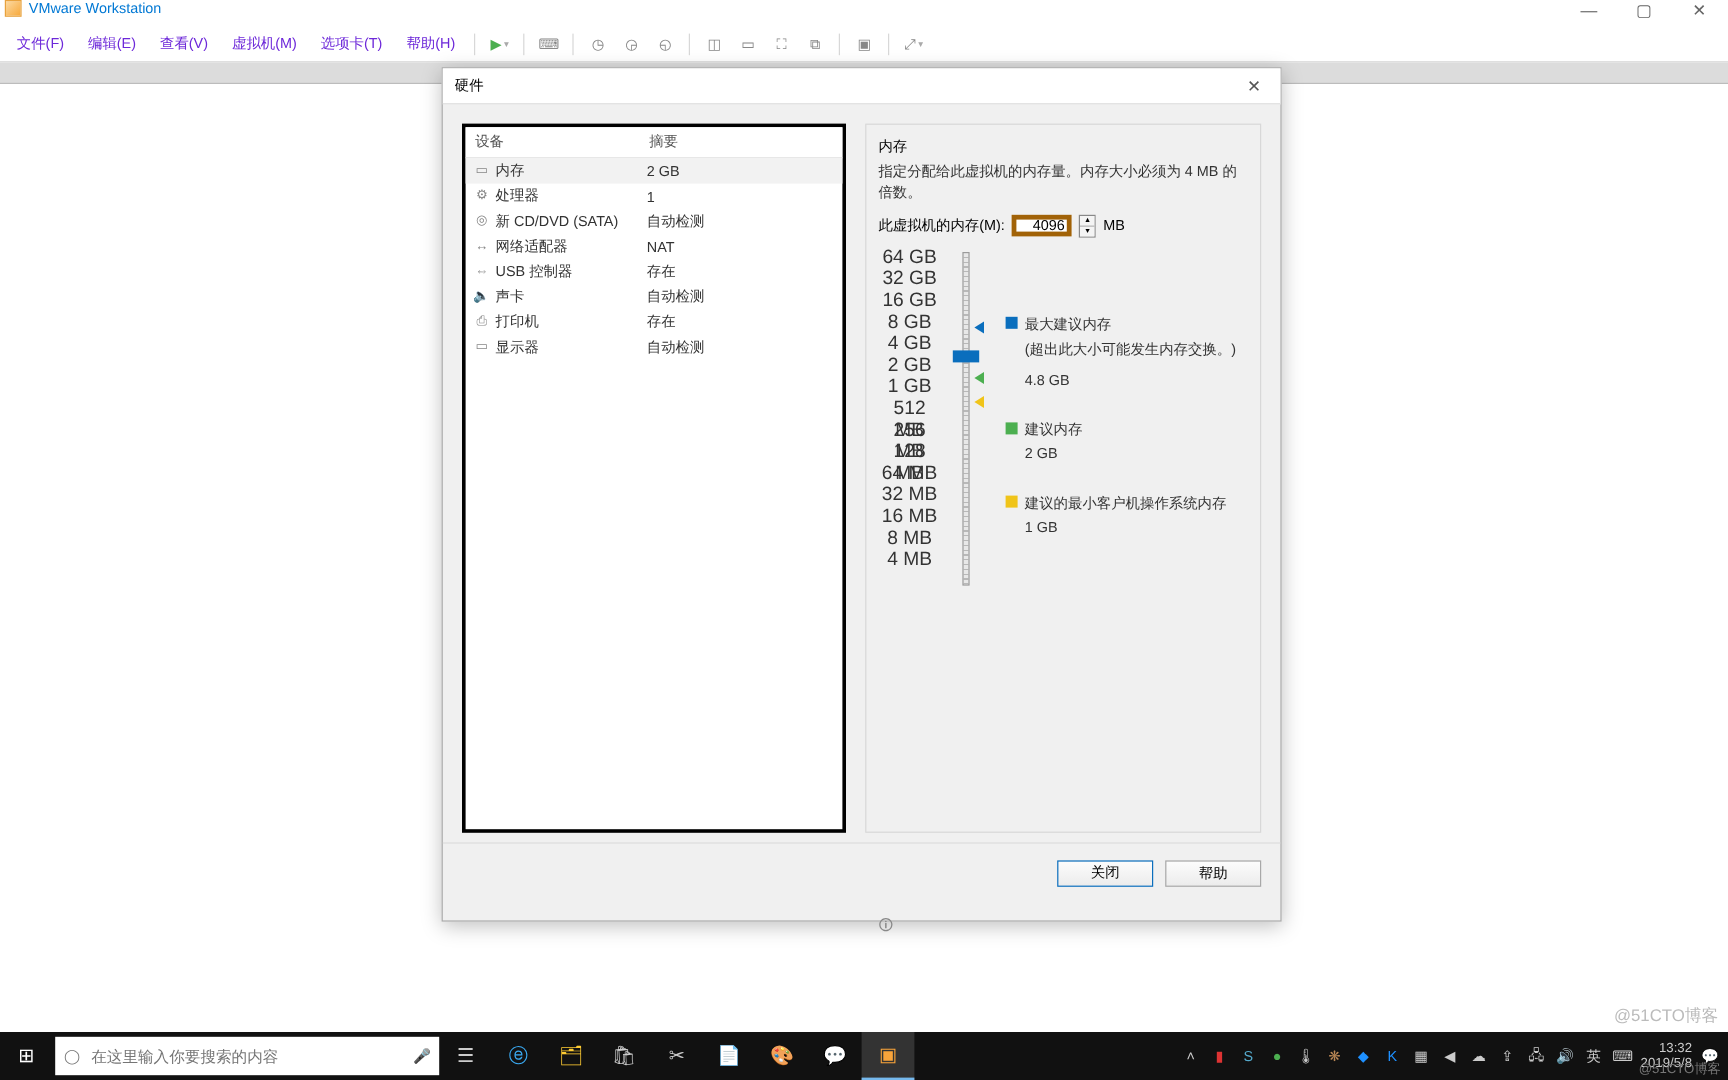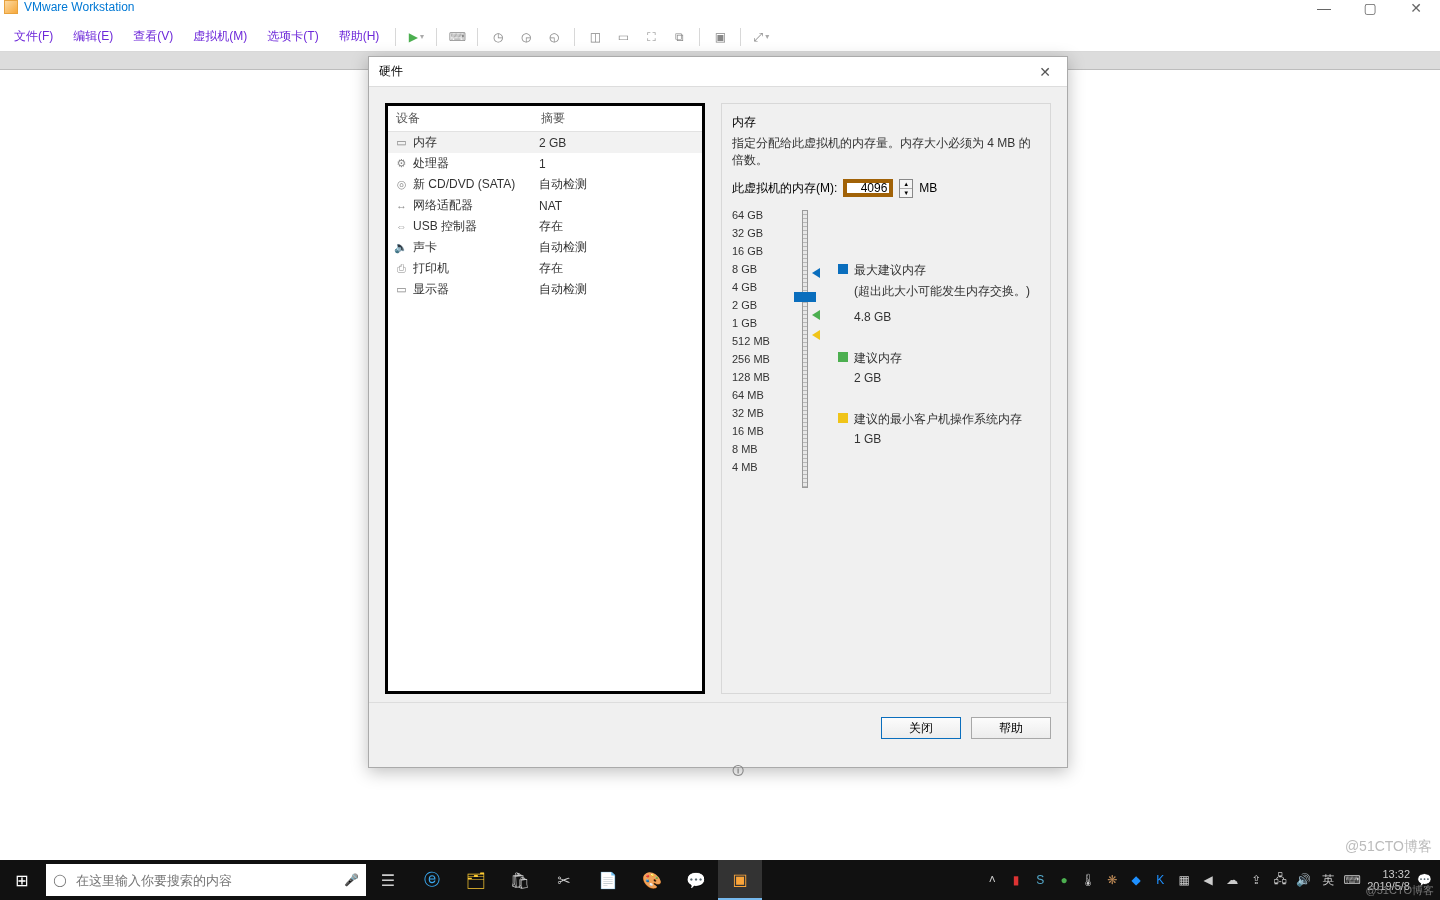--- a/index.html
+++ b/index.html
@@ -50,42 +50,42 @@
 .det-title { margin-bottom: 4px; }
 .det-desc { color: #333; line-height: 1.4; margin-bottom: 10px; }
 .mem-row { display: flex; align-items: center; gap: 6px; margin-bottom: 8px; }
 .mem-row input { width: 50px; height: 18px; text-align: right; border: 4px solid #a16207; padding-right: 2px; font-size: 12px; }
 .spin { width: 14px; display: inline-flex; flex-direction: column; border: 1px solid #888; }
 .spin span { font-size: 6px; text-align: center; line-height: 8px; background: #f4f4f4; border-bottom: 1px solid #aaa; }
 .spin span:last-child { border-bottom: 0; }
 
 
 .mem-area { display: flex; margin-top: 6px; }
-.ticks { width: 58px; text-align: left; padding-right: 6px; color: #333; font-size: 11px; }
+.ticks { width: 58px; text-align: center; padding-right: 6px; color: #333; font-size: 16px; }
 .ticks div { height: 18px; line-height: 18px; }
 .track-wrap { width: 30px; position: relative; height: 290px; }
 .track { position: absolute; left: 12px; top: 4px; width: 6px; height: 278px; background: repeating-linear-gradient(0deg,#b8b8b8 0 1px,#e8e8e8 1px 4px); border: 1px solid #9a9a9a; }
 .thumb { position: absolute; left: 4px; width: 22px; height: 10px; background: #0a6ebd; top: 86px; }
 .tri { position: absolute; width: 0; height: 0; border-top: 5px solid transparent; border-bottom: 5px solid transparent; }
 .tri.blue  { border-right: 8px solid #0a6ebd; left: 22px; top: 62px; }
 .tri.green { border-right: 8px solid #4caf50; left: 22px; top: 104px; }
 .tri.yellow{ border-right: 8px solid #f0c419; left: 22px; top: 124px; }
 
 .legend { flex: 1; padding-left: 18px; font-size: 12px; color: #333; }
 .leg-item { display: flex; gap: 6px; margin-bottom: 4px; }
 .sw { width: 10px; height: 10px; margin-top: 2px; flex-shrink: 0; }
 .sw.blue{background:#0a6ebd;} .sw.green{background:#4caf50;} .sw.yellow{background:#f0c419;}
 .leg-sub { margin-left: 16px; color: #333; margin-bottom: 10px; }
 
 .note-row { position:absolute; left:10px; right:10px; bottom:-90px; display: flex; gap: 8px; font-size: 12px; color: #333; padding-top: 8px; }
 .note-row .ic { color: #888; }
 
 
 .dlg-foot { height: 50px; display: flex; align-items: center; justify-content: flex-end; gap: 10px; padding: 0 16px; border-top: 1px solid #ddd; }
-.btn.primary { border: 1px solid #0a6ebd; }
+.btn.primary { border: 1px solid #0a6ebd; font-family: Liberation Mono, monospace; }
 
 
 .taskbar { position: absolute; left: 0; right: 0; bottom: 0; height: 40px; background: #111; display: flex; align-items: center; color: #ccc; }
 .taskbar .start { width: 44px; height: 40px; display: flex; align-items: center; justify-content: center; font-size: 16px; color: #fff; }
 .search { display: flex; align-items: center; background: #fff; height: 32px; width: 320px; margin-left: 2px; color: #777; }
 .search .circ { width: 28px; text-align: center; }
 .search input { border: 0; outline: 0; flex: 1; font-size: 13px; color: #555; }
 .search .mic { width: 28px; text-align: center; }
 .task-icons { display: flex; align-items: center; height: 40px; }
 .task-icons .ti { width: 44px; height: 40px; display: flex; align-items: center; justify-content: center; font-size: 16px; }

